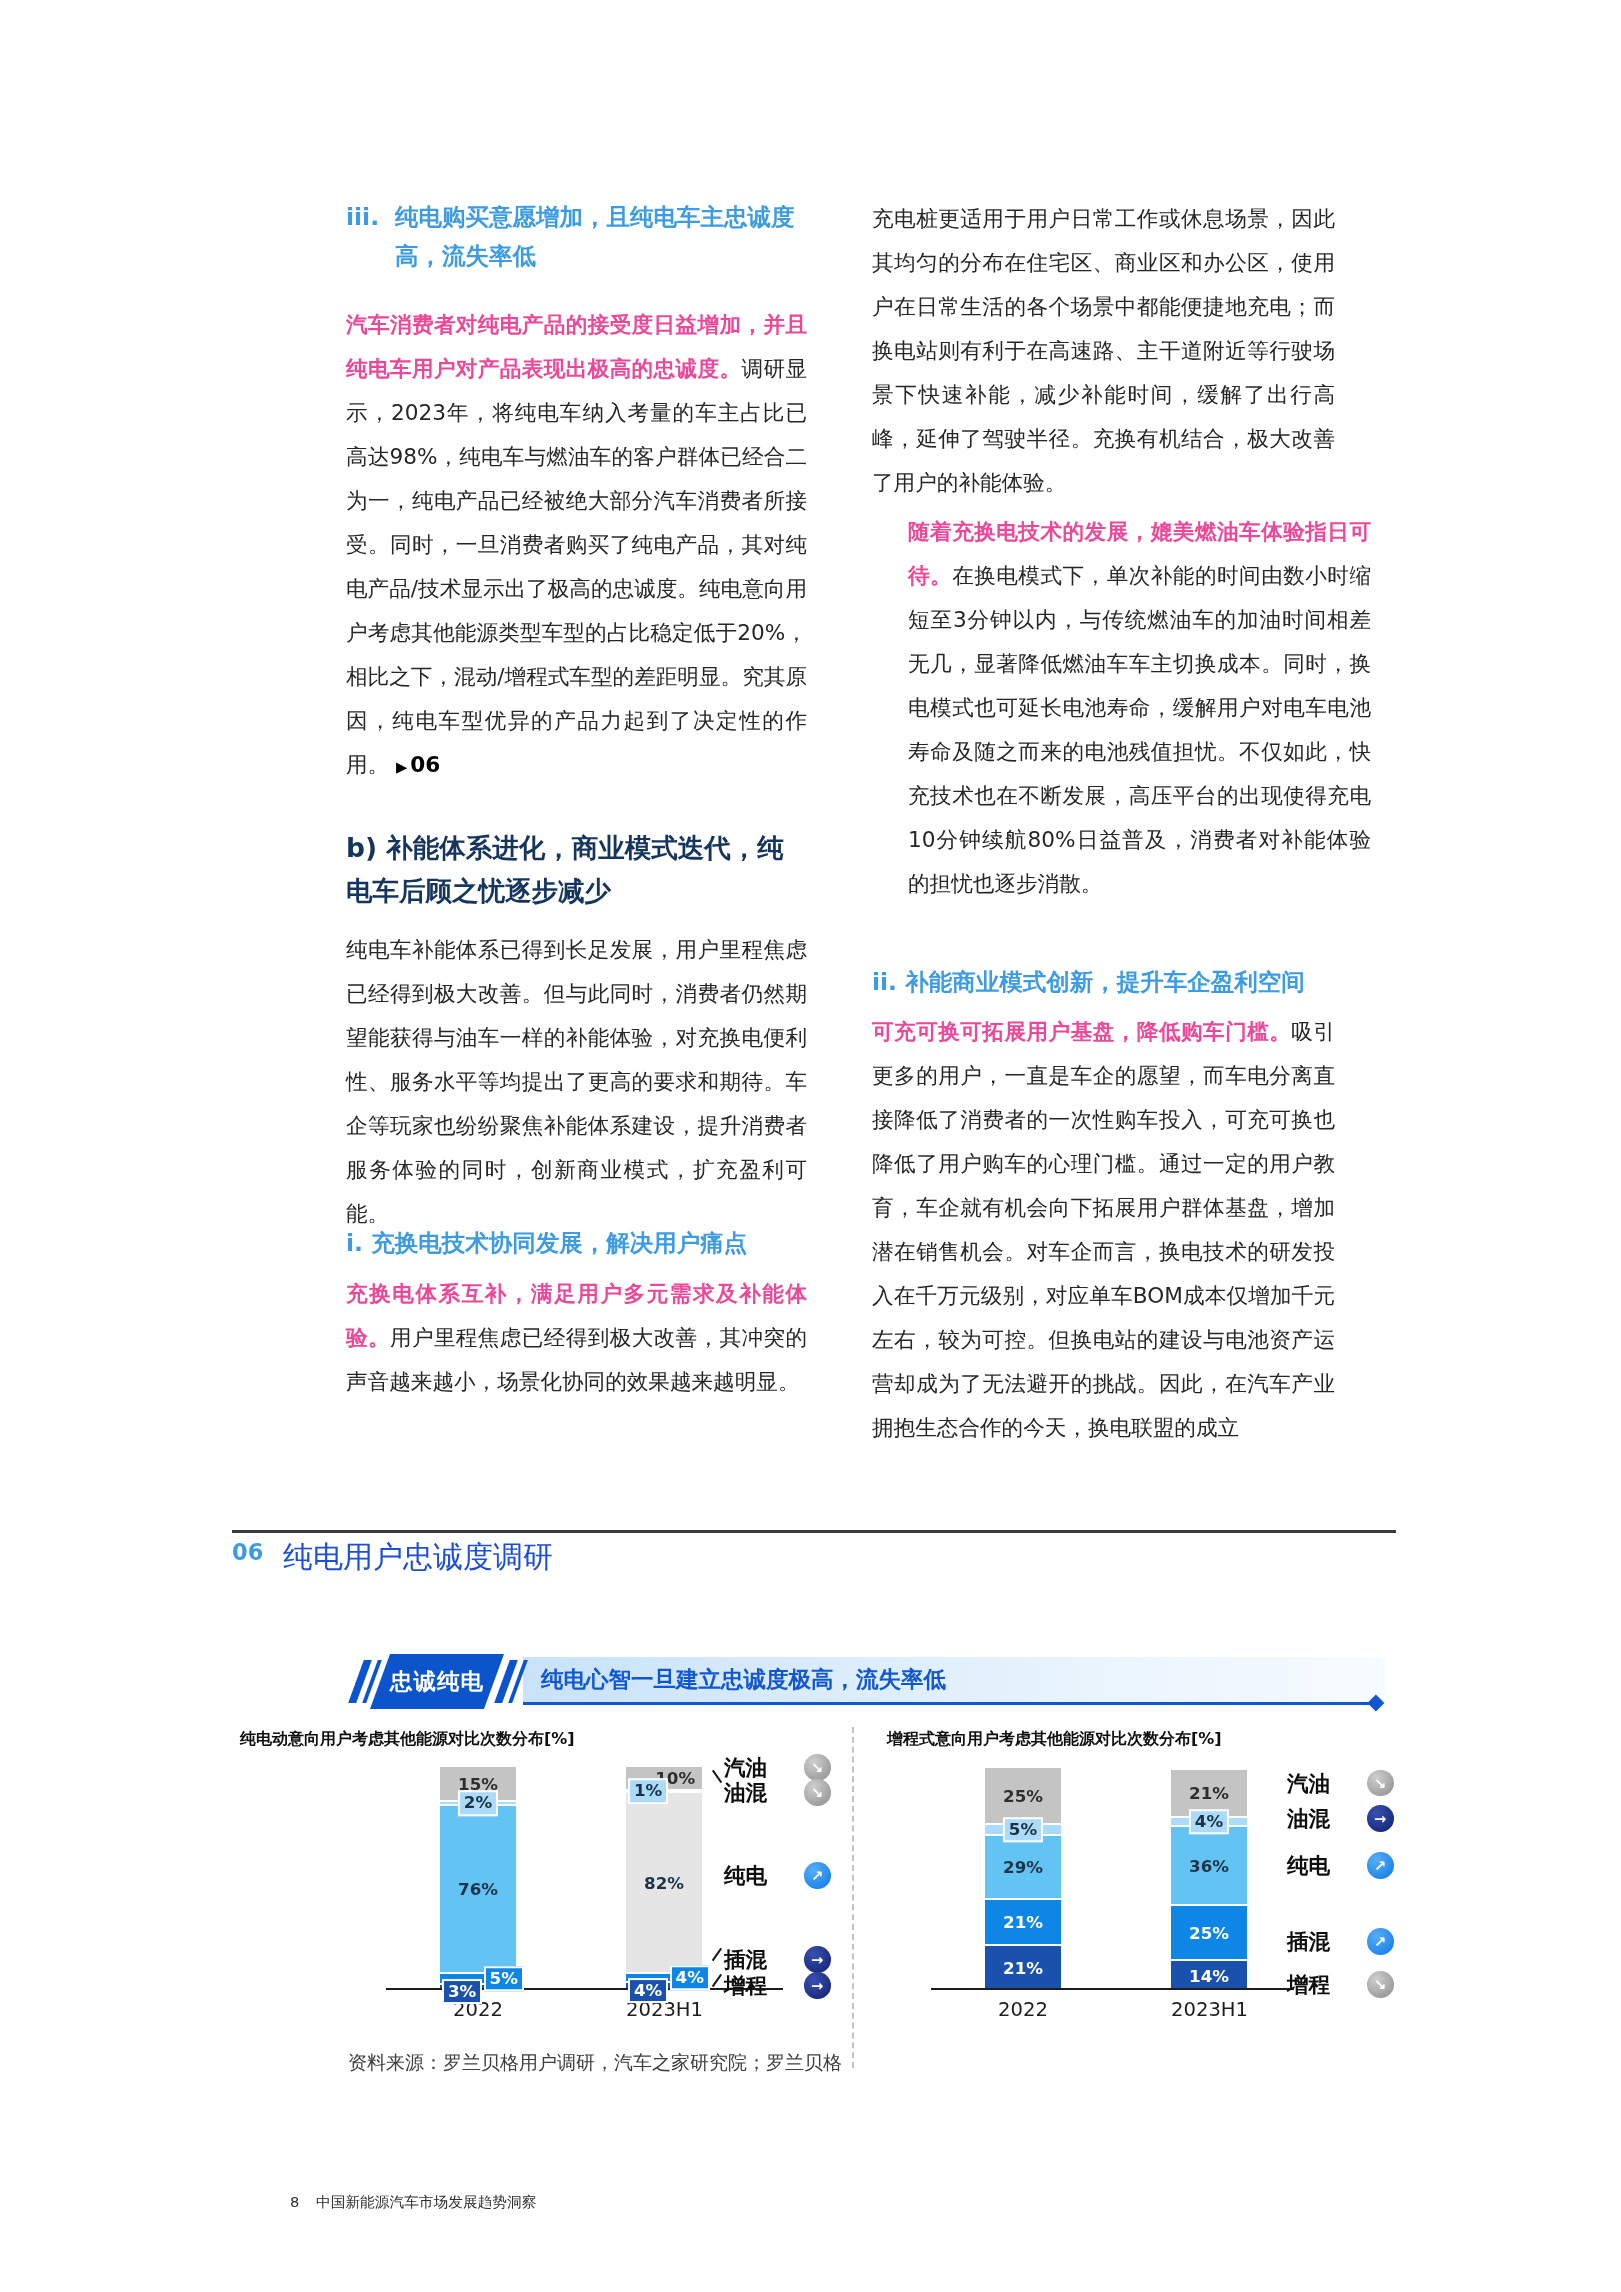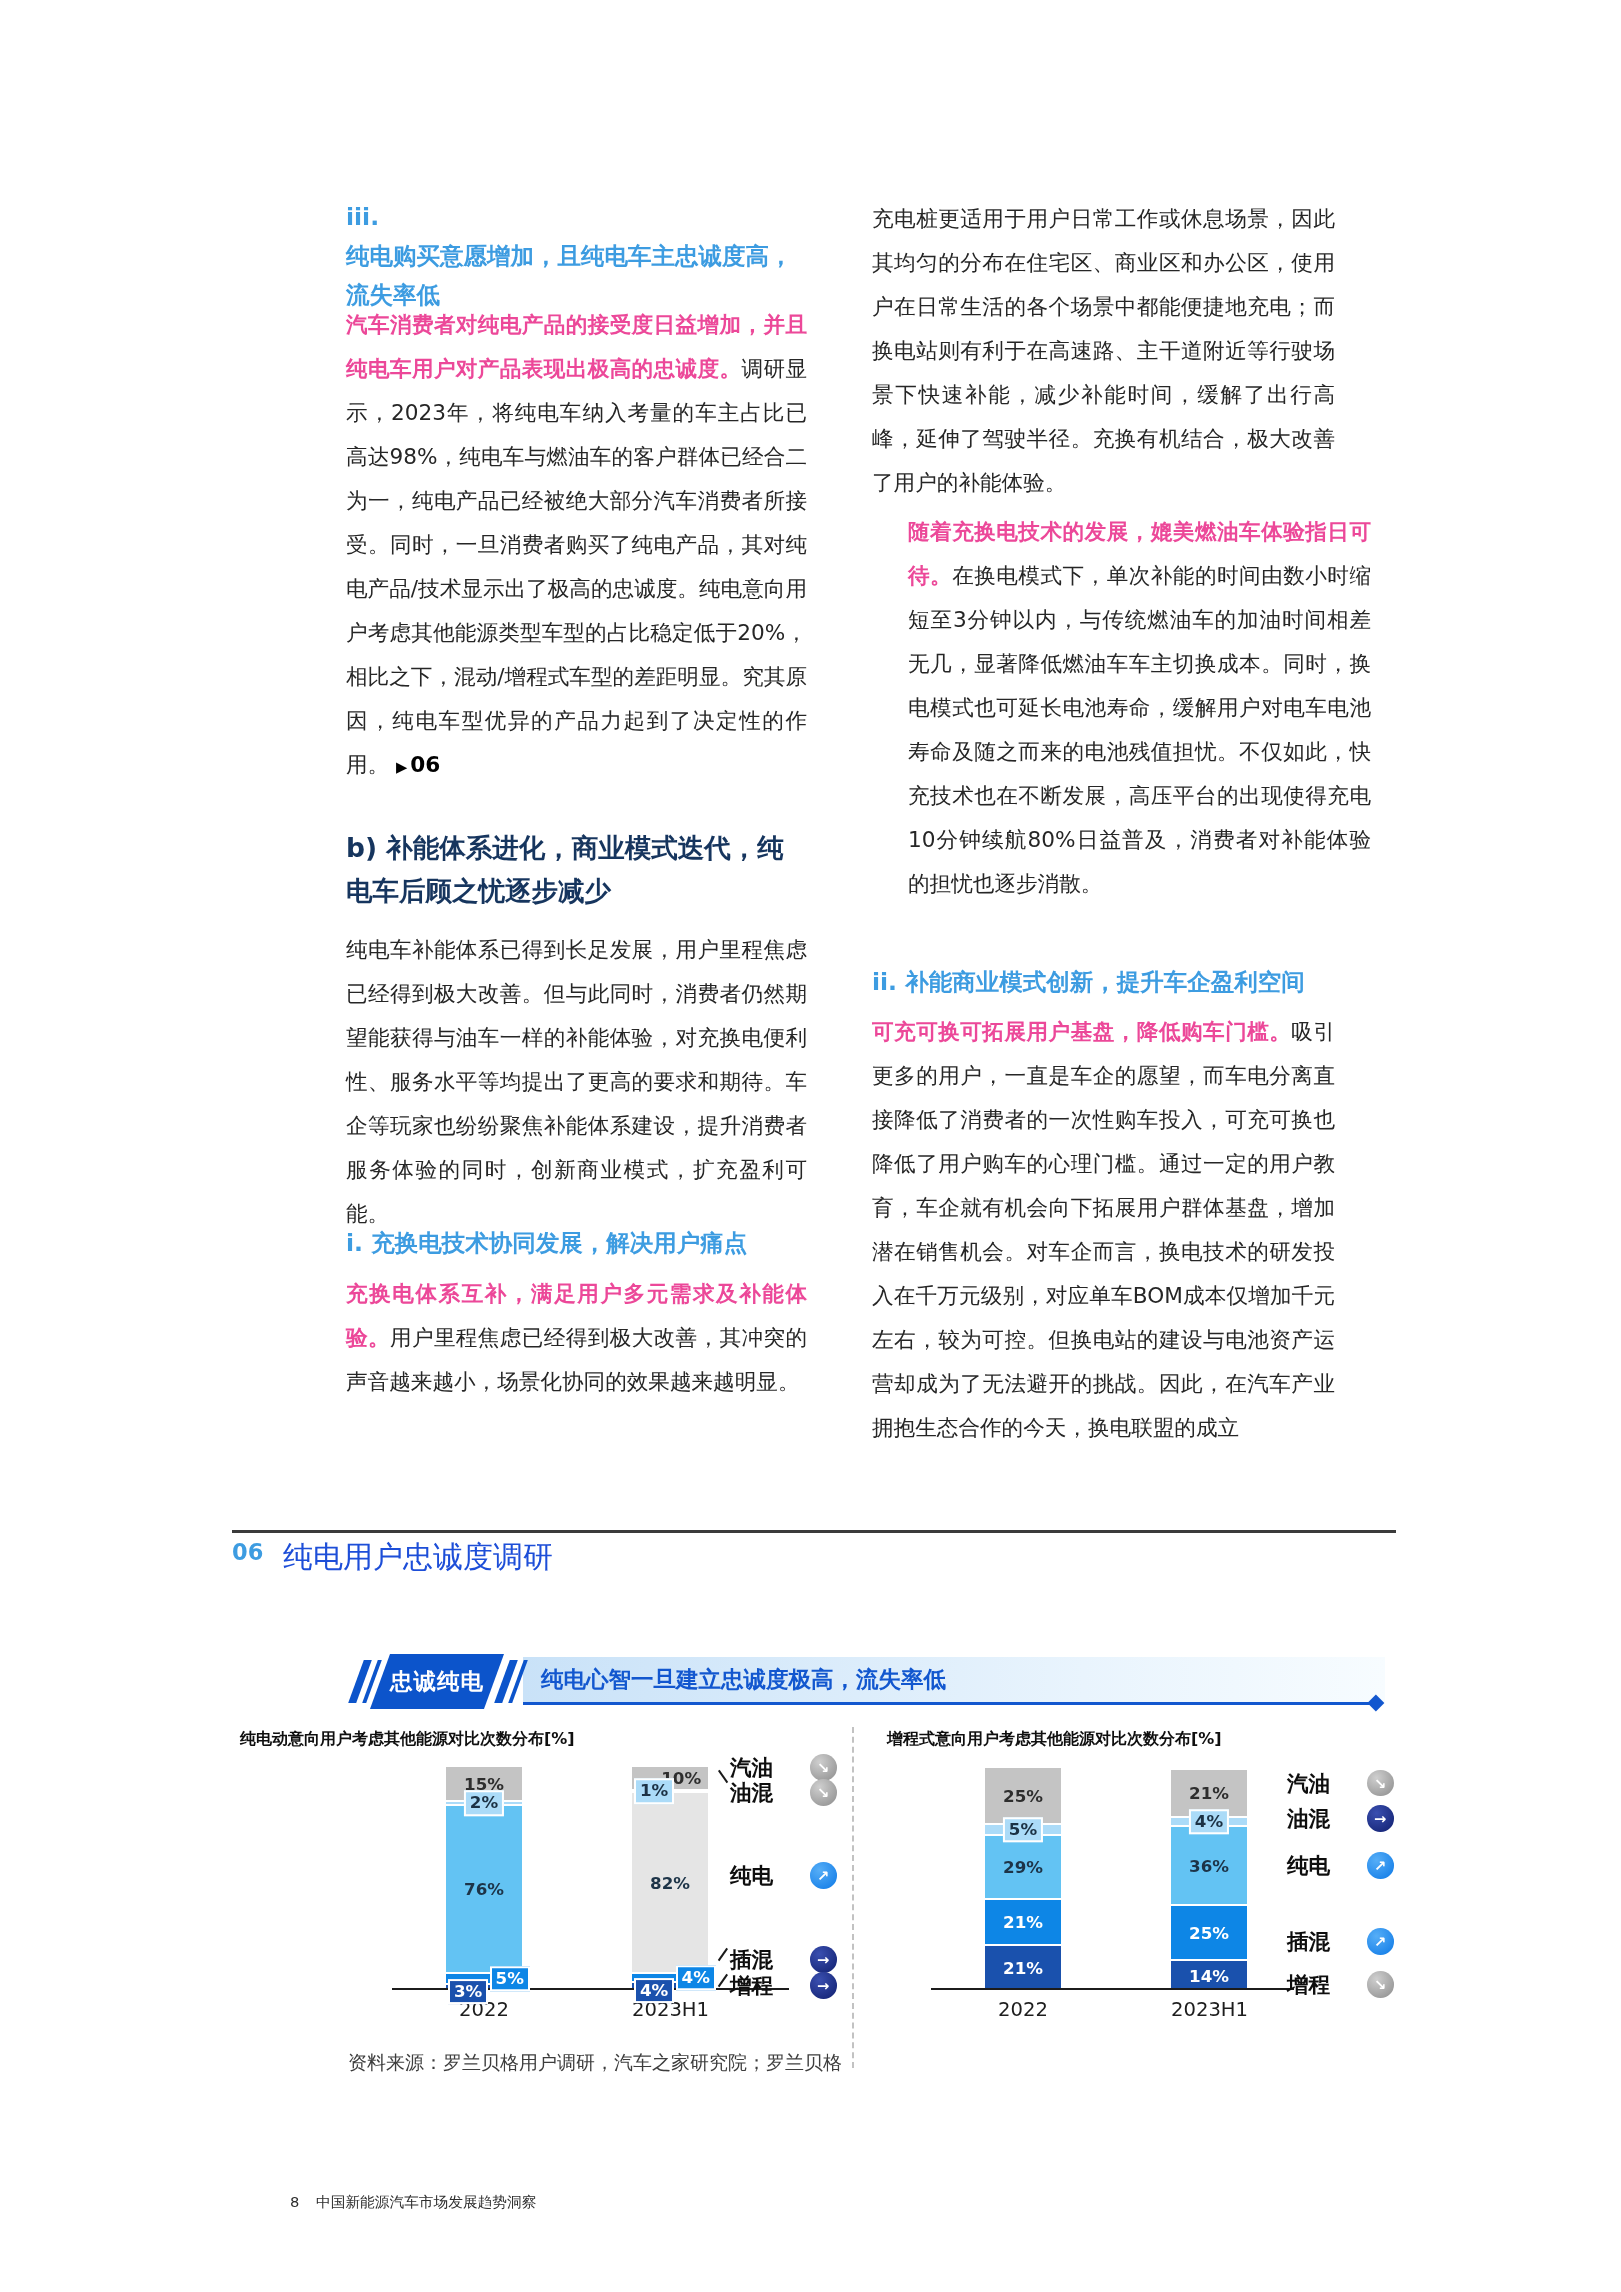--- a/index.html
+++ b/index.html
@@ -3,21 +3,21 @@
 <meta charset="utf-8">
 <style>
   html,body{margin:0;padding:0;background:#ffffff;}
   body{font-family:"DejaVu Sans","Liberation Sans",sans-serif;}
   .page{position:relative;width:1621px;height:2293px;background:#fff;overflow:hidden;}
 
   
   .blk{position:absolute;}
   .body-p{margin:0;font-size:21.6px;line-height:44px;text-align:justify;color:#262626;}
   .body-p strong{font-weight:700;color:#ec4899;}
-  .h-blue{color:#3d9ce1;font-weight:700;font-size:23.5px;line-height:39px;margin:0;flex-direction:column;}
+  .h-blue{color:#3d9ce1;font-weight:700;font-size:23.5px;line-height:39px;margin:0;}
   .h-hang{display:flex;}
   .h-num{width:49px;flex:none;}
   .h-text{flex:1;}
   .h-navy{color:#16355e;font-weight:700;font-size:26.5px;line-height:43px;margin:0;}
   .exhibit-link{color:#000000;font-weight:700;white-space:nowrap;cursor:pointer;}
   .exhibit-link .tri{font-size:14.7px;margin-right:2.9px;}
 
   .b-hiii{left:346px;top:198px;width:461px;}
   .b-p1{left:346px;top:303px;width:461px;}
   .b-hb{left:346px;top:826px;width:461px;}
@@ -52,21 +52,21 @@
                 color:#1257cf;font-weight:700;font-size:22.5px;}
 
   
   .subtitle{position:absolute;top:1729px;font-weight:700;font-size:16px;color:#0f0f0f;}
   .subtitle.sl{left:240px;}
   .subtitle.sr{left:887px;}
   .vsep{position:absolute;left:852px;top:1727px;height:341px;width:0;border-left:2px dashed #c2c2c2;}
   .source{position:absolute;left:348px;top:2050px;font-size:19px;color:#3d3d3d;}
 
   .chart{position:absolute;top:1745px;height:314px;}
-  .chart-0{left:240px;width:603px;}
+  .chart-0{left:234px;width:603px;}
   .chart-1{left:887px;width:515px;}
   .axis{position:absolute;top:243px;height:2px;background:#1c1c1c;}
   .chart-0 .axis{left:152px;width:397px;}
   .chart-1 .axis{left:44px;width:363px;}
   .bar{position:absolute;bottom:69px;width:76px;}
   .chart-0 .bar-0{left:206px;}
   .chart-0 .bar-1{left:392px;}
   .chart-1 .bar-0{left:98px;}
   .chart-1 .bar-1{left:284px;}
   .seg{position:relative;box-sizing:border-box;border-top:2px solid #fff;}

